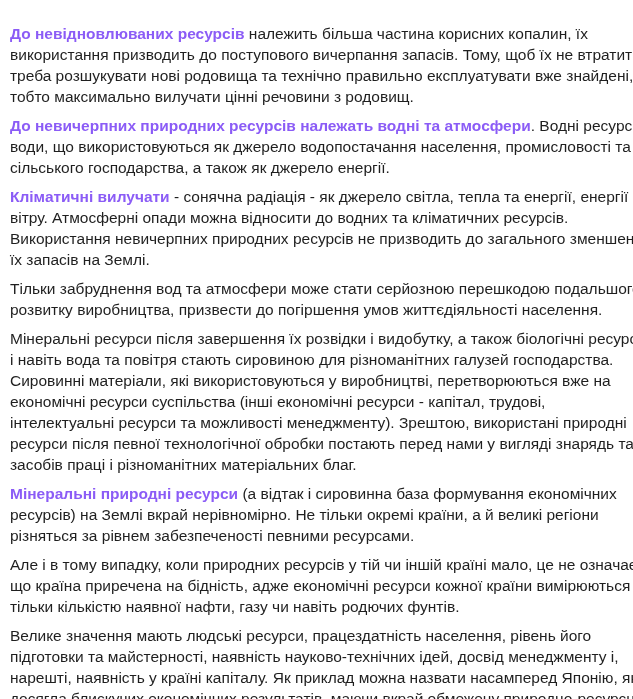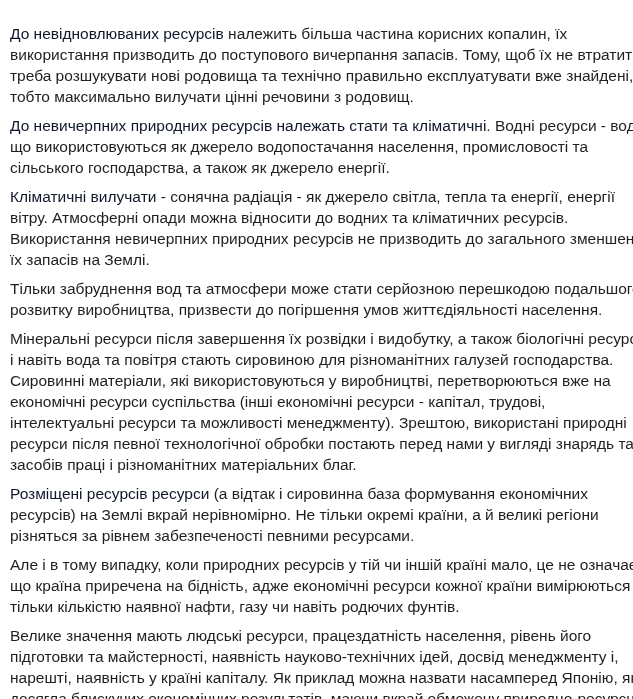--- a/index.html
+++ b/index.html
@@ -20,37 +20,37 @@
       background: #ffffff;
     }
     .page p {
       margin: 0 0 8px 0;
       font-size: 15.5px;
       line-height: 21px;
       color: #1f1f1f;
       letter-spacing: 0;
     }
     .page p b {
-      color: #0f172a;
-      font-weight: 400;
+      color: #8b5cf6;
+      font-weight: 700;
     }
   </style>
 </head>
 <body>
 
 <div class="page">
   <p><b>До невідновлюваних ресурсів</b><span> належить більша частина корисних копалин, їх використання призводить до поступового вичерпання запасів. Тому, щоб їх не втратити, треба розшукувати нові родовища та технічно правильно експлуатувати вже знайдені, тобто максимально вилучати цінні речовини з родовищ.</span></p>
 
-  <p><b>До невичерпних природних ресурсів належать стати та кліматичні</b><span>. Водні ресурси - води, що використовуються як джерело водопостачання населення, промисловості та сільського господарства, а також як джерело енергії.</span></p>
+  <p><b>До невичерпних природних ресурсів належать водні та атмосфери</b><span>. Водні ресурси - води, що використовуються як джерело водопостачання населення, промисловості та сільського господарства, а також як джерело енергії.</span></p>
 
   <p><b>Кліматичні вилучати</b><span> - сонячна радіація - як джерело світла, тепла та енергії, енергії вітру. Атмосферні опади можна відносити до водних та кліматичних ресурсів. Використання невичерпних природних ресурсів не призводить до загального зменшення їх запасів на Землі.</span></p>
 
   <p><b></b><span>Тільки забруднення вод та атмосфери може стати серйозною перешкодою подальшого розвитку виробництва, призвести до погіршення умов життєдіяльності населення.</span></p>
 
   <p><b></b><span>Мінеральні ресурси після завершення їх розвідки і видобутку, а також біологічні ресурси і навіть вода та повітря стають сировиною для різноманітних галузей господарства. Сировинні матеріали, які використовуються у виробництві, перетворюються вже на економічні ресурси суспільства (інші економічні ресурси - капітал, трудові, інтелектуальні ресурси та можливості менеджменту). Зрештою, використані природні ресурси після певної технологічної обробки постають перед нами у вигляді знарядь та засобів праці і різноманітних матеріальних благ.</span></p>
 
-  <p><b>Розміщені ресурсів ресурси</b><span> (а відтак і сировинна база формування економічних ресурсів) на Землі вкрай нерівномірно. Не тільки окремі країни, а й великі регіони різняться за рівнем забезпеченості певними ресурсами.</span></p>
+  <p><b>Мінеральні природні ресурси</b><span> (а відтак і сировинна база формування економічних ресурсів) на Землі вкрай нерівномірно. Не тільки окремі країни, а й великі регіони різняться за рівнем забезпеченості певними ресурсами.</span></p>
 
   <p><b></b><span>Але і в тому випадку, коли природних ресурсів у тій чи іншій країні мало, це не означає, що країна приречена на бідність, адже економічні ресурси кожної країни вимірюються не тільки кількістю наявної нафти, газу чи навіть родючих фунтів.</span></p>
 
   <p><b></b><span>Велике значення мають людські ресурси, працездатність населення, рівень його підготовки та майстерності, наявність науково-технічних ідей, досвід менеджменту і, нарешті, наявність у країні капіталу. Як приклад можна назвати насамперед Японію, яка досягла блискучих економічних результатів, маючи вкрай обмежену природно-ресурсну базу.</span></p>
 
 </div>
 
 </body></html>

